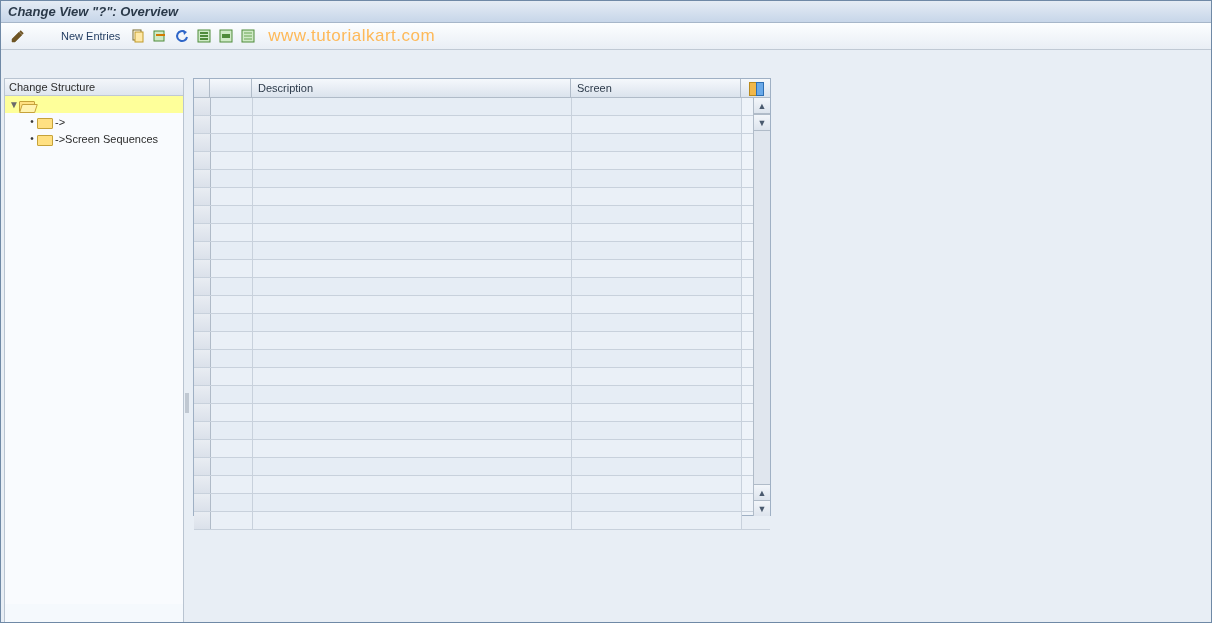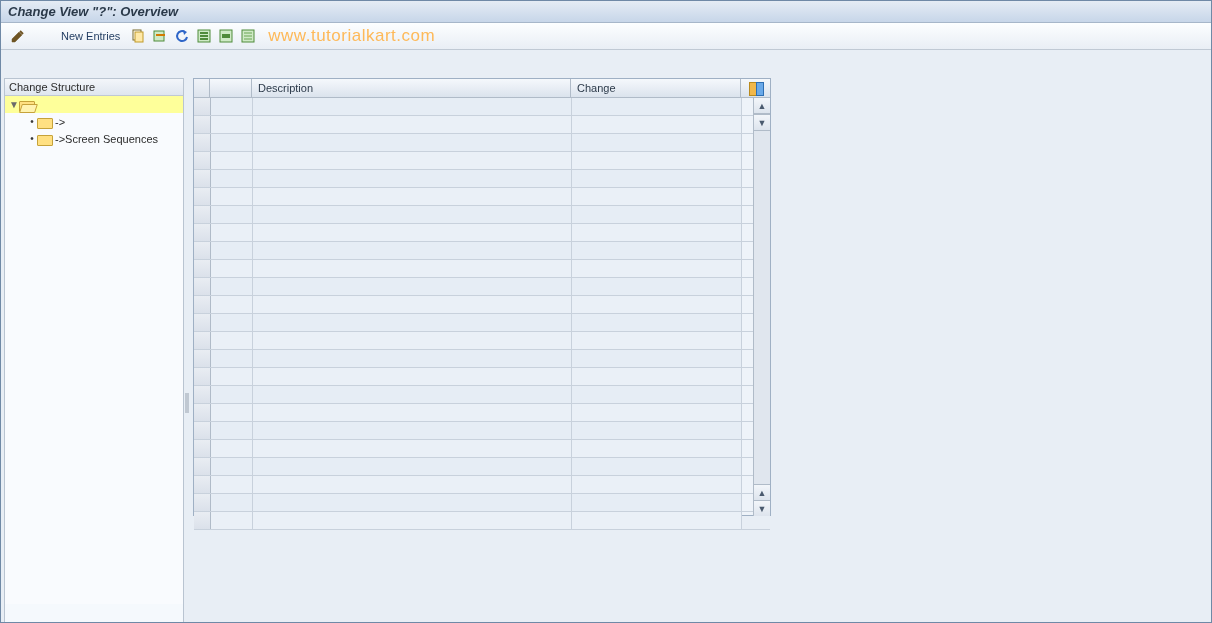--- a/index.html
+++ b/index.html
@@ -224,21 +224,21 @@
 
   <div class="splitter">
     <div class="handle"></div>
   </div>
 
   <div class="grid">
     <div class="grid-head">
       <div class="gh-cell gh-sel"></div>
       <div class="gh-cell gh-spacer"></div>
       <div class="gh-cell gh-desc">Description</div>
-      <div class="gh-cell gh-title">Change</div>
+      <div class="gh-cell gh-title">Screen</div>
       <div class="gh-cfg">
         <span class="cfg-icon"></span>
       </div>
     </div>
     <div class="grid-body" id="grid-body">
       <div class="gb-row">
           <div class="gb-sel"></div>
           <div class="cell c-spacer"></div>
           <div class="cell c-desc"></div>
           <div class="cell c-title"></div>

